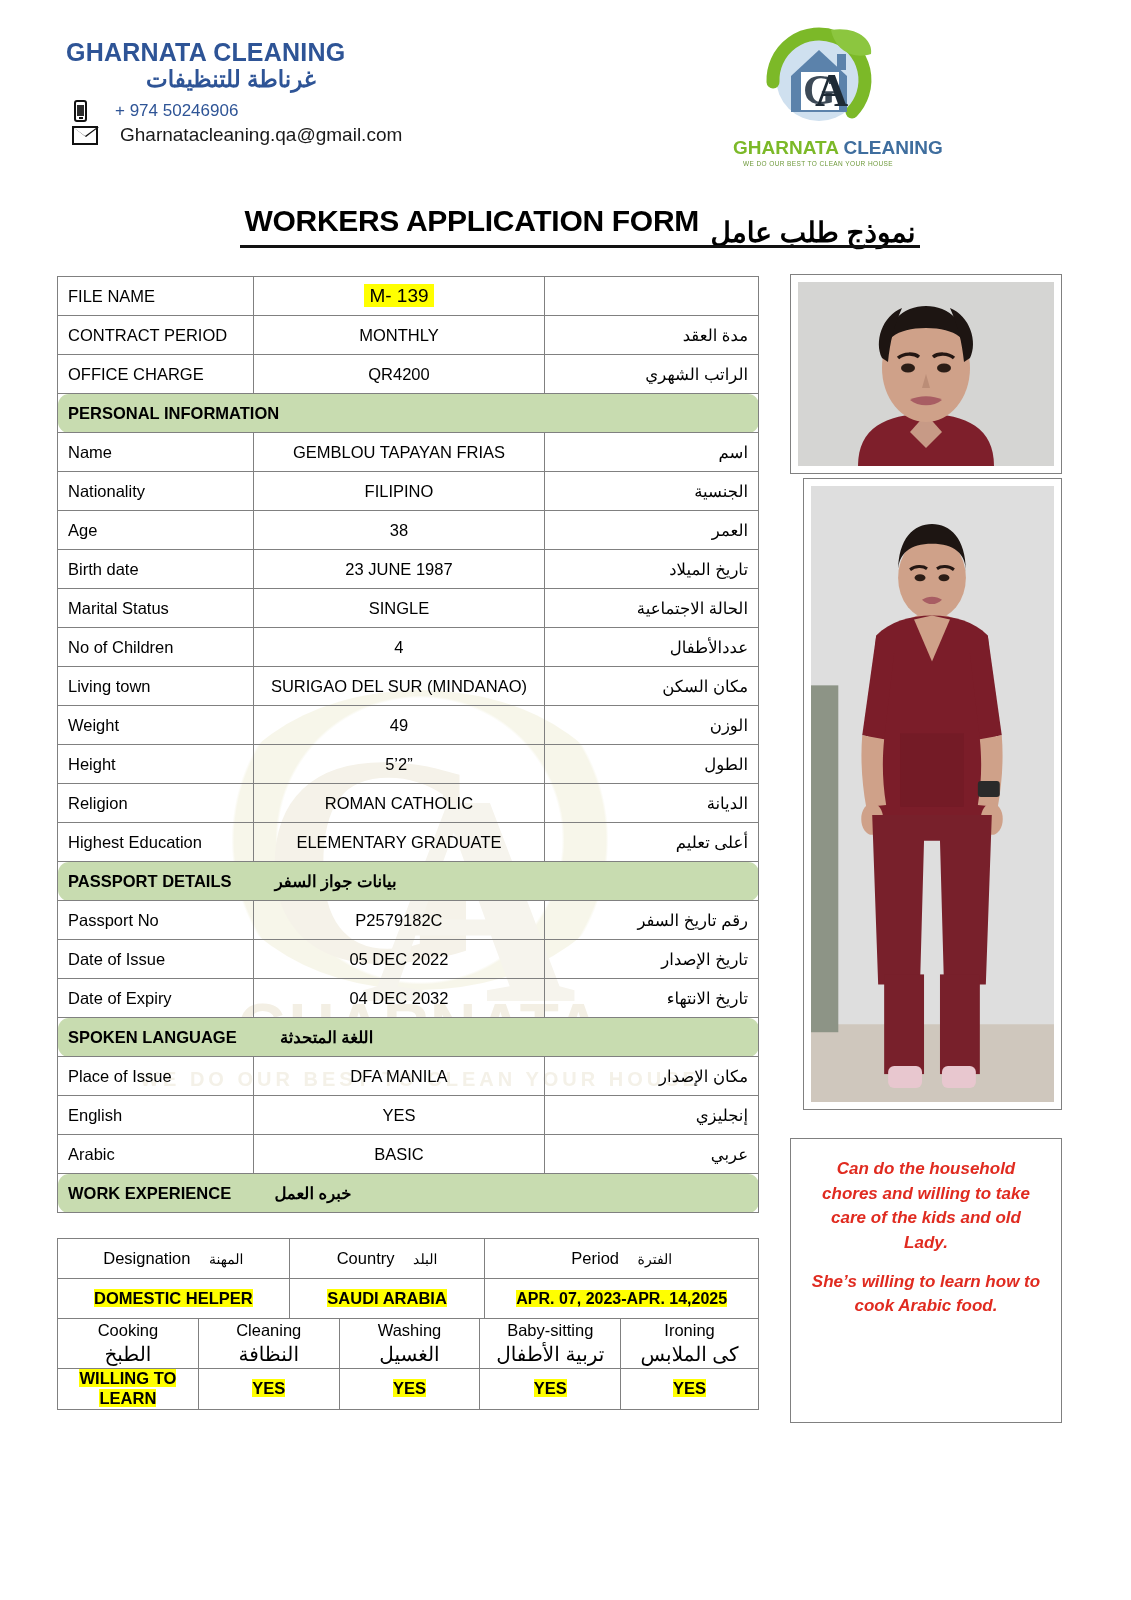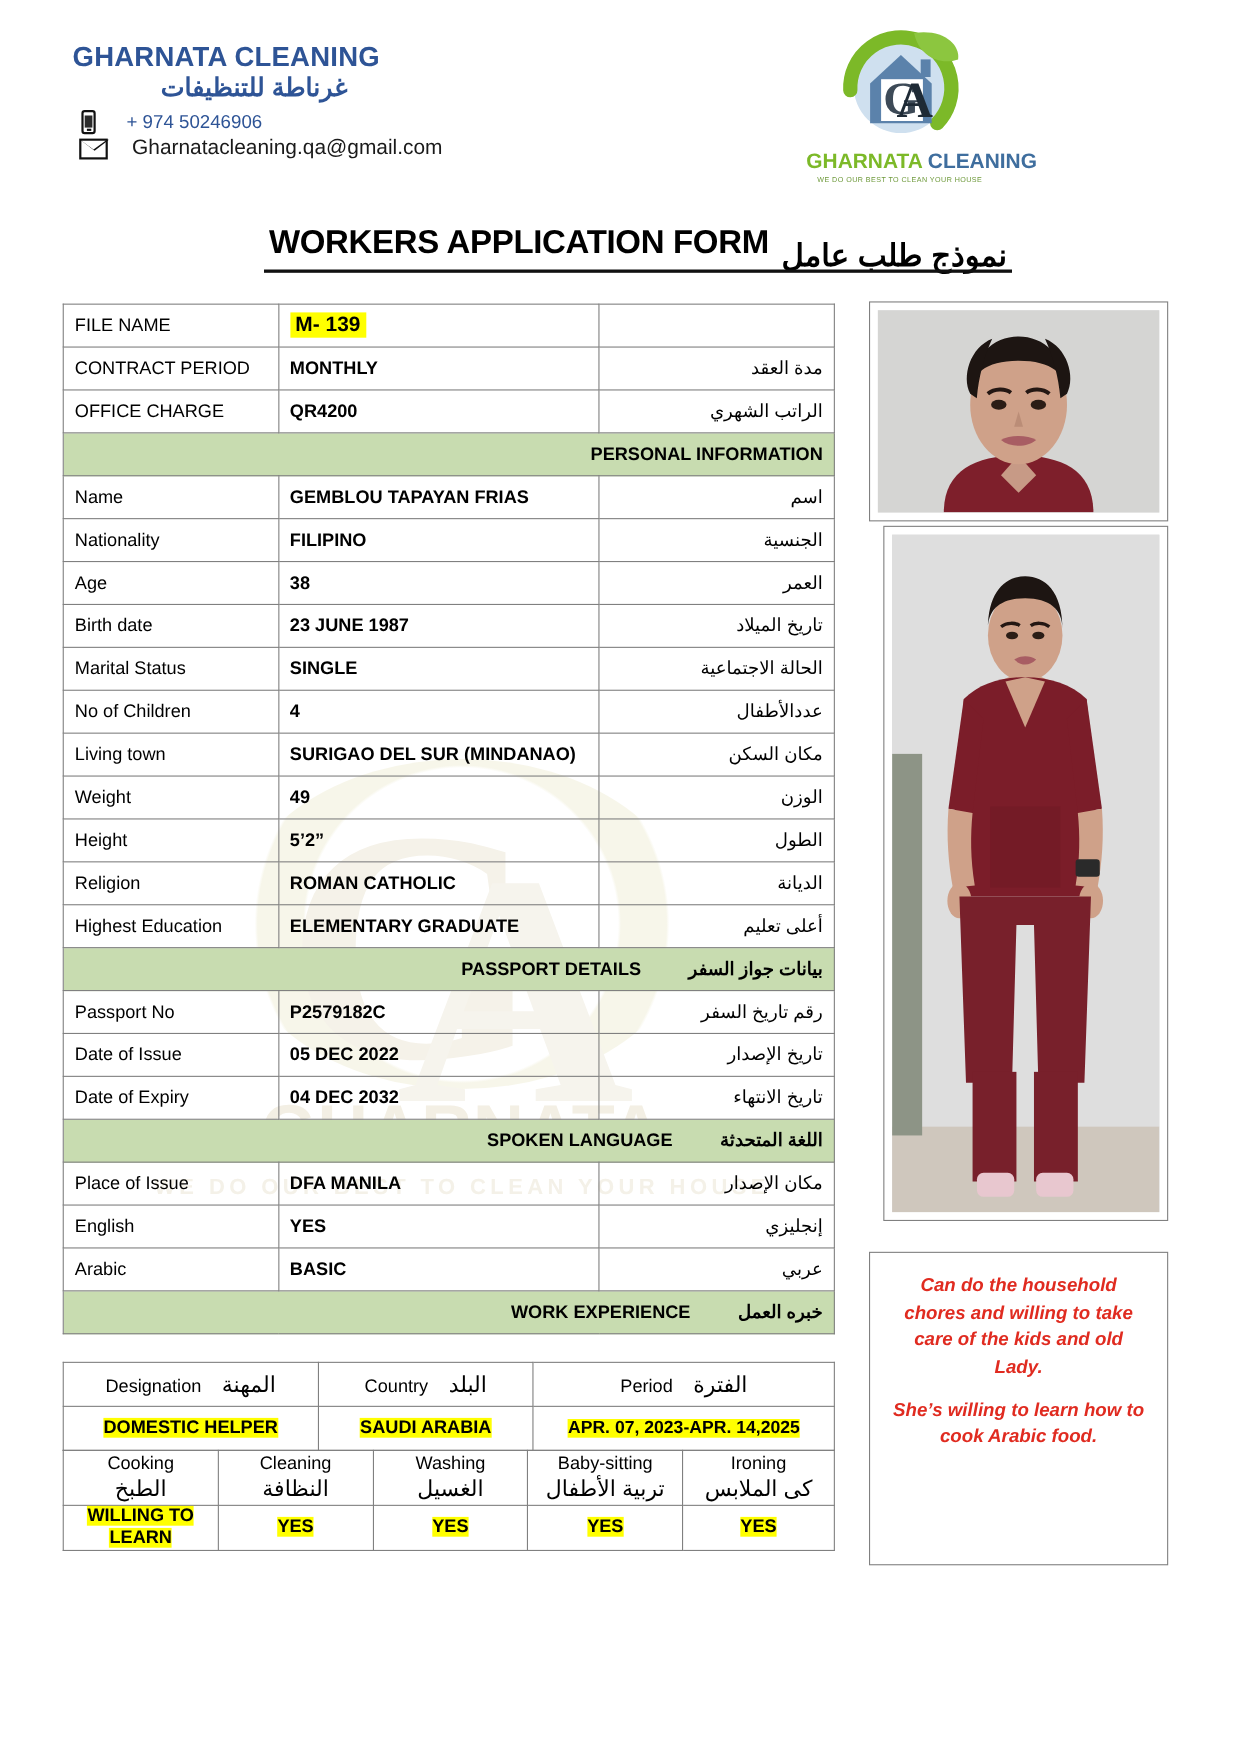--- a/index.html
+++ b/index.html
@@ -98,37 +98,37 @@
   }
   .tbl td{
     border:1px solid #808080;
     padding:0 10px;
     font-size:16.5px;
     height:39px;
     vertical-align:middle;
     background:transparent;
   }
   .c-label{ width:206px; text-align:left; font-size:17px; }
-  .c-value{ width:312px; text-align:left; font-weight:bold; }
+  .c-value{ width:312px; text-align:center; font-weight:normal; }
   .c-ar   { width:228px; text-align:right; direction:rtl; font-size:16px; }
   .sec{
-    background:#c8dcb0 !important; text-align:right; font-weight:bold;
-    font-size:17px; height:37px;
+    background:#c8dcb0 !important; text-align:left; font-weight:bold;
+    font-size:17px; height:37px;border-radius:11px;
   }
   .sec .sec-ar{ font-weight:bold; direction:rtl; display:inline-block; }
   .sec .gap{ display:inline-block; width:34px; }
   .hl{ background:#ffff00; padding:1px 5px; }
   .hl-plain{ background:#ffff00; }
   .val-lg{ font-size:19px; }
   .two-line{ height:58px; line-height:1.25; }
 
   
   .we td{ height:40px; }
   .we-head{ text-align:center; font-size:17px; }
-  .we-head .ar{ font-size:20px; direction:rtl; display:inline-block; margin-left:14px; }
+  .we-head .ar{ font-size:14px; direction:rtl; display:inline-block; margin-left:14px; }
   .we-val{ text-align:center; font-weight:bold; font-size:17px; }
   .skill-head{ text-align:center; font-size:16.5px; height:56px; line-height:1.35; }
   .skill-head .ar{ display:block; font-size:20px; direction:rtl; }
   .skill-val{ text-align:center; font-weight:bold; font-size:17px; height:52px; line-height:1.2;}
 
   
   .photo-box{
     position:absolute; z-index:2; background:#fff;
     border:1px solid #808080; padding:7px;
   }

